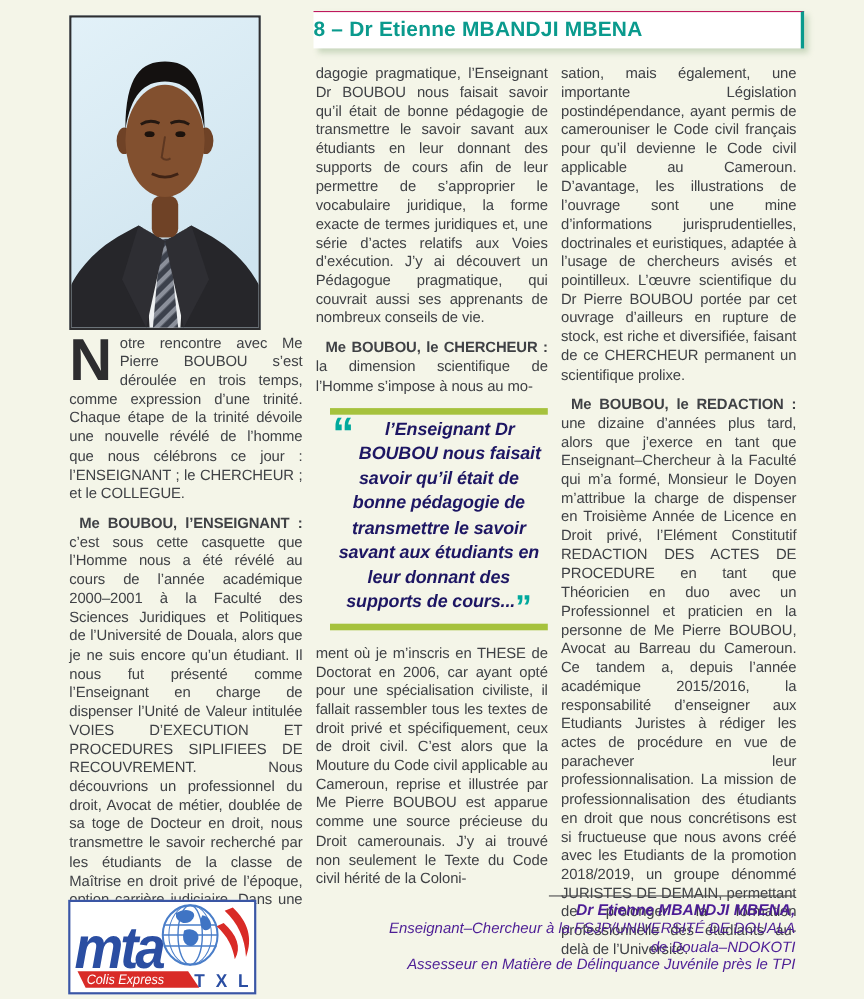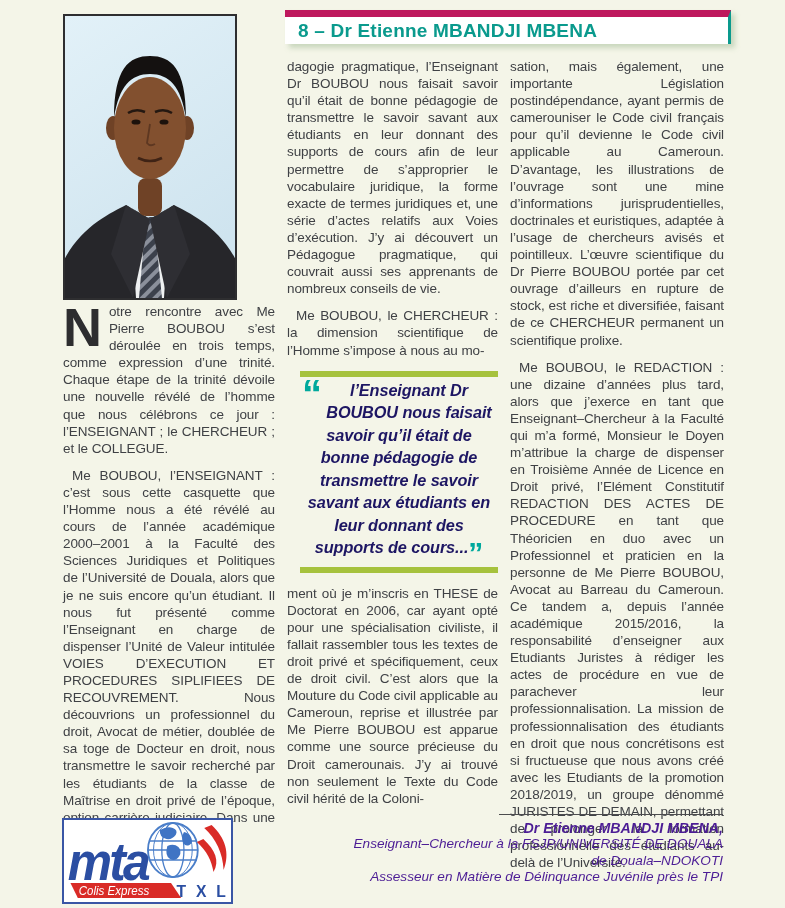--- a/index.html
+++ b/index.html
@@ -13,37 +13,37 @@
   
   .photo-frame {
     position:absolute; left:63px; top:14px; width:170px; height:282px;
     border:2px solid #2e2e30; background:#d9ecf5;
   }
   .photo-frame svg { display:block; width:100%; height:100%; }
 
   
   .title-box {
     position:absolute; left:285px; top:10px; width:446px; height:34px;
-    background:#ffffff; border-right:3px solid #0a9a8d; border-top:7px solid #be185d;
+    background:#ffffff; border-right:3px solid #0a9a8d; border-top:1px solid #be185d;
     box-shadow:4px 4px 5px rgba(150,180,140,.45);
-    display:flex; align-items:center; padding-left:13px; box-sizing:border-box;
+    display:flex; align-items:center; box-sizing:border-box;
   }
   .title-box .title {
     color:#0a9a8d; font-size:19px; font-weight:bold; letter-spacing:.2px;
     white-space:nowrap;
   }
 
   
   .col {
     position:absolute; text-align:justify; color:#3f4145;
     font-size:13.5px; line-height:17.1px; letter-spacing:-0.1px;
   }
   .col p { margin:0 0 10px 0; }
   .col p.indent { text-indent:9px; }
-  .lead { font-weight:normal; }
+  .lead { font-weight:bold; }
   .col1 { left:63px;  top:303px; width:212px; }
   .col2 { left:287px; top:58px;  width:211px; }
   .col3 { left:510px; top:58px;  width:214px; }
 
   .dropcap {
     float:left; font-weight:bold; color:#2d2d2f;
     font-size:54px; line-height:42px; padding:3px 7px 0 0;
   }
 
   

